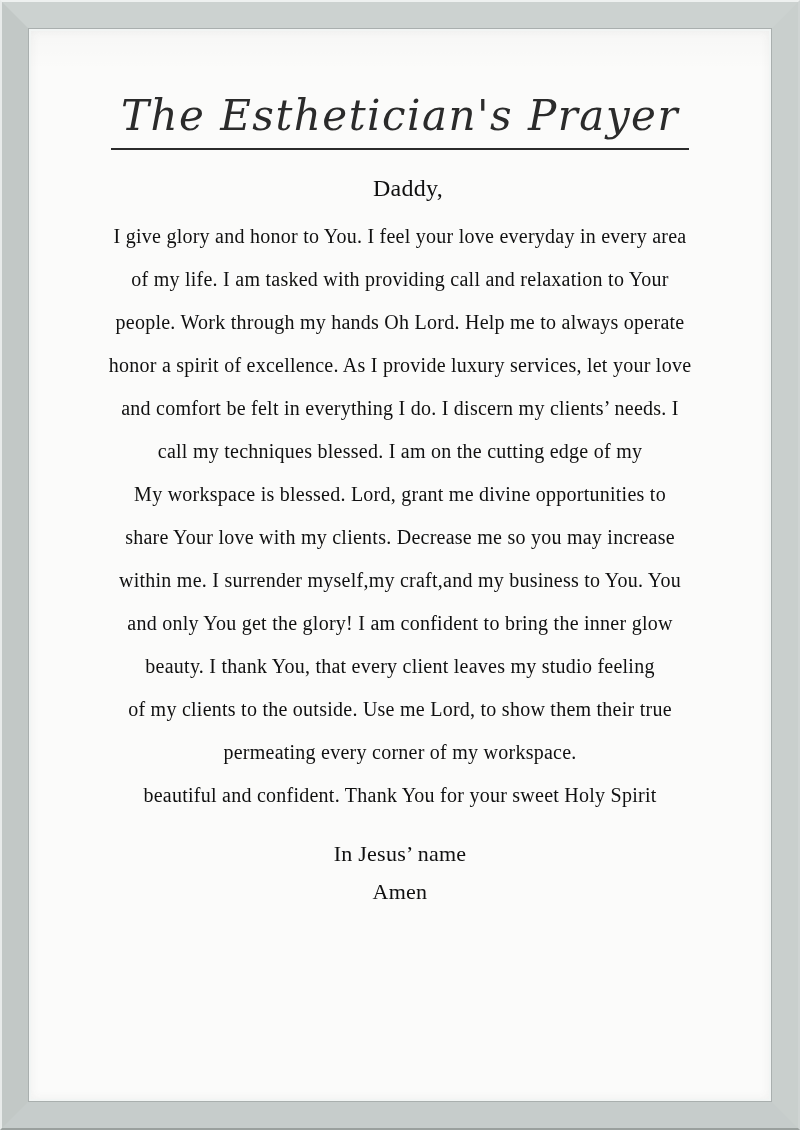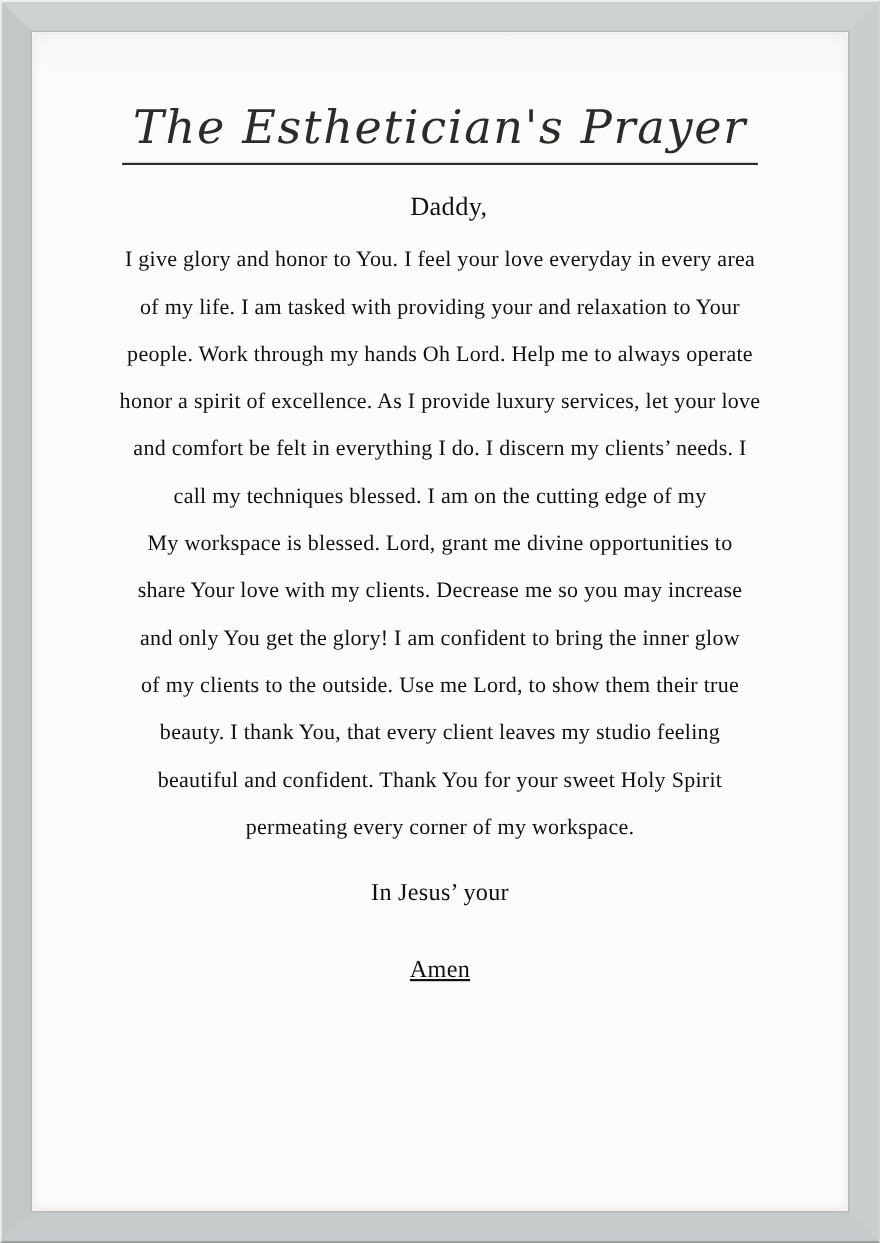--- a/index.html
+++ b/index.html
@@ -87,54 +87,55 @@
     font-size: 20px;
     line-height: 43px;
     letter-spacing: 0.25px;
     white-space: nowrap;
   }
   .closing-line {
     font-size: 22px;
     letter-spacing: 0.25px;
   }
   .closing-line.jesus { margin-top: 24px; }
-  .closing-line.amen  { margin-top: 44px; text-decoration: underline; }
+  .closing-line.amen  { margin-top: 12px; }
 </style>
 </head>
 <body>
 
 <div class="scene">
   <div class="frame-outer-edge">
     <div class="frame-band">
       <div class="frame-inner-liner">
         <div class="frame-highlight">
 
           <div class="paper">
 
             <div class="artwork-title">The Esthetician's Prayer</div>
 
             <div class="salutation">Daddy,</div>
 
             <div class="prayer-body">
               <div class="prayer-line">I give glory and honor to You. I feel your love everyday in every area</div>
-              <div class="prayer-line">of my life. I am tasked with providing your and relaxation to Your</div>
+              <div class="prayer-line">of my life. I am tasked with providing call and relaxation to Your</div>
               <div class="prayer-line">people. Work through my hands Oh Lord. Help me to always operate</div>
               <div class="prayer-line">honor a spirit of excellence. As I provide luxury services, let your love</div>
               <div class="prayer-line">and comfort be felt in everything I do. I discern my clients’ needs. I</div>
               <div class="prayer-line">call my techniques blessed. I am on the cutting edge of my</div>
               <div class="prayer-line">My workspace is blessed. Lord, grant me divine opportunities to</div>
               <div class="prayer-line">share Your love with my clients. Decrease me so you may increase</div>
+              <div class="prayer-line">within me. I surrender myself,my craft,and my business to You. You</div>
               <div class="prayer-line">and only You get the glory! I am confident to bring the inner glow</div>
+              <div class="prayer-line">beauty. I thank You, that every client leaves my studio feeling</div>
               <div class="prayer-line">of my clients to the outside. Use me Lord, to show them their true</div>
-              <div class="prayer-line">beauty. I thank You, that every client leaves my studio feeling</div>
+              <div class="prayer-line">permeating every corner of my workspace.</div>
               <div class="prayer-line">beautiful and confident. Thank You for your sweet Holy Spirit</div>
-              <div class="prayer-line">permeating every corner of my workspace.</div>
             </div>
 
-            <div class="closing-line jesus">In Jesus’ your</div>
+            <div class="closing-line jesus">In Jesus’ name</div>
 
             <div class="closing-line amen">Amen</div>
 
           </div>
 
         </div>
       </div>
     </div>
   </div>
 </div>

